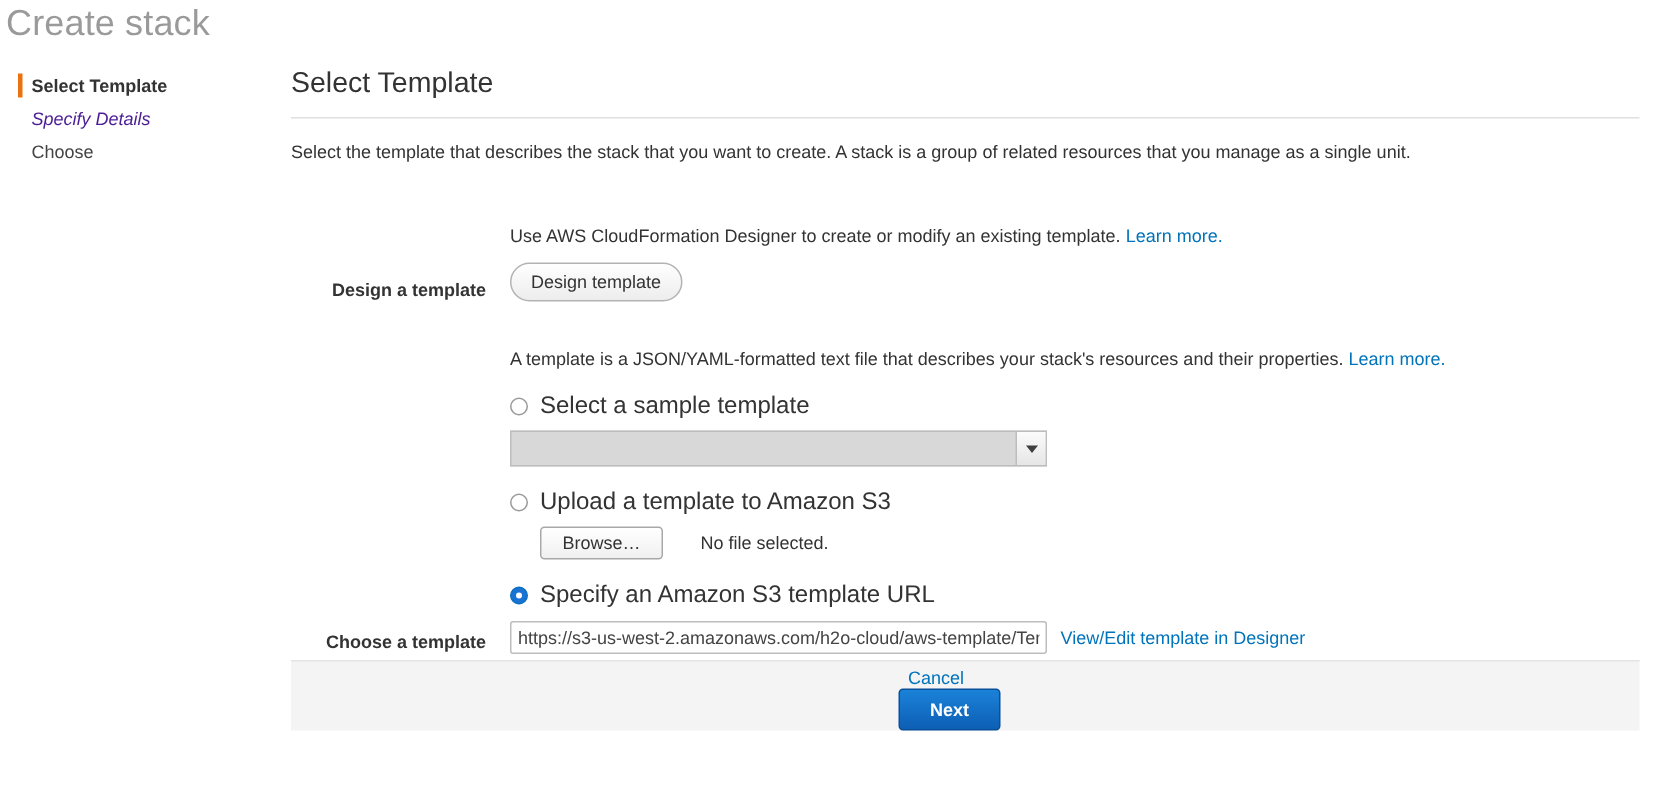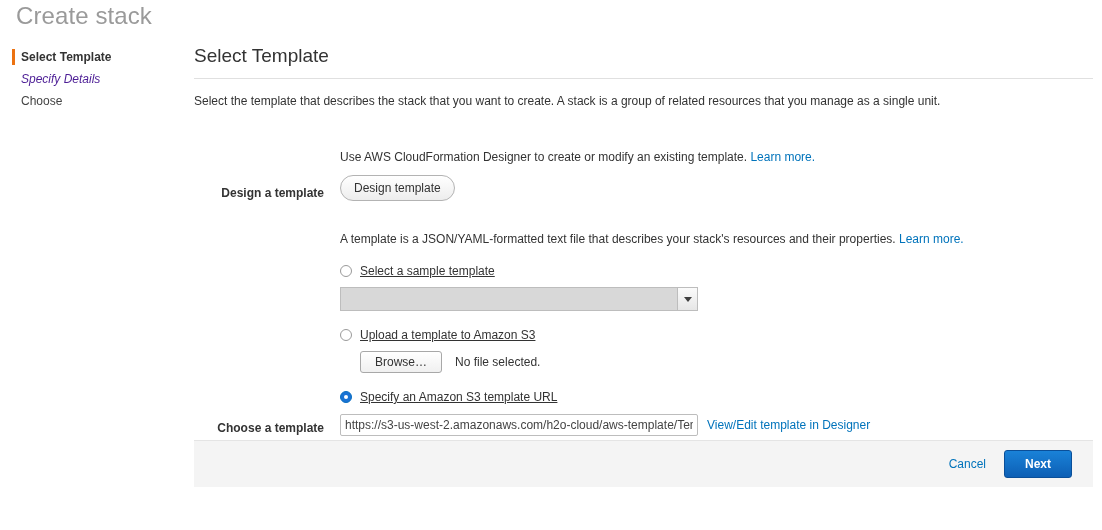--- a/index.html
+++ b/index.html
@@ -13,21 +13,21 @@
     font-family: "Liberation Sans", sans-serif;
     font-size: 12px;
     color: #333333;
     overflow: hidden;
     position: relative;
   }
 
   
   .page-title {
     position: absolute;
-    left: 16px;
+    left: 4px;
     top: 2px;
     font-size: 24px;
     font-weight: 400;
     color: #9a9a9a;
     letter-spacing: 0.1px;
   }
 
   
   .wizard-nav {
     position: absolute;
@@ -174,24 +174,23 @@
     content: "";
     position: absolute;
     left: 3px;
     top: 3px;
     width: 4px;
     height: 4px;
     border-radius: 50%;
     background: #ffffff;
   }
   .opt-label {
-    font-size: 12px;
-    color: #333333;
-    cursor: pointer;
-    text-decoration: underline;
+    font-size: 16px;
+    color: #333333;
+    cursor: pointer;
   }
 
   
   .select-wrap {
     margin-top: 8px;
     margin-left: 0;
     width: 358px;
     height: 24px;
     border: 1px solid #bdbdbd;
     background: #d8d8d8;
@@ -224,20 +223,21 @@
     border-right: 4px solid transparent;
     border-top: 5px solid #3f3f3f;
   }
 
   
   .file-row {
     margin-top: 8px;
     margin-left: 20px;
     display: flex;
     align-items: center;
+    gap: 12px;
   }
   .btn-browse {
     padding: 3px 14px;
     border-radius: 3px;
     background: linear-gradient(to bottom, #ffffff 0%, #f0f0f0 100%);
     border: 1px solid #a8a8a8;
     font-size: 12px;
   }
   .file-status {
     margin-left: 13px;
@@ -276,20 +276,21 @@
     top: 440px;
     width: 899px;
     height: 47px;
     background: #f4f4f4;
     border-top: 1px solid #e4e4e4;
     box-sizing: border-box;
     display: flex;
     align-items: center;
     justify-content: flex-end;
     padding-right: 21px;
+    flex-direction: column;
   }
   .btn-cancel {
     background: none;
     border: none;
     color: #0073bb;
     font-size: 12px;
     font-family: "Liberation Sans", sans-serif;
     cursor: pointer;
     padding: 0;
     margin-right: 18px;

